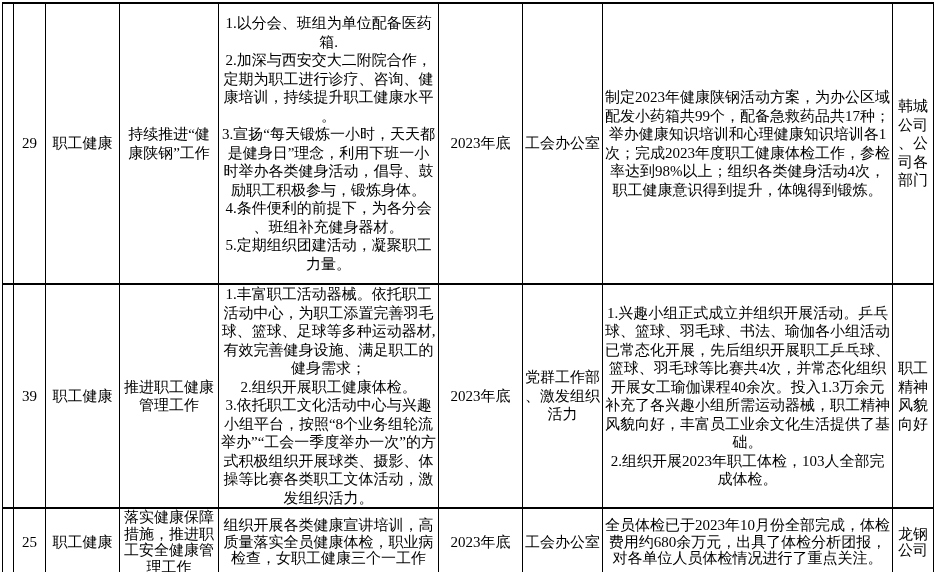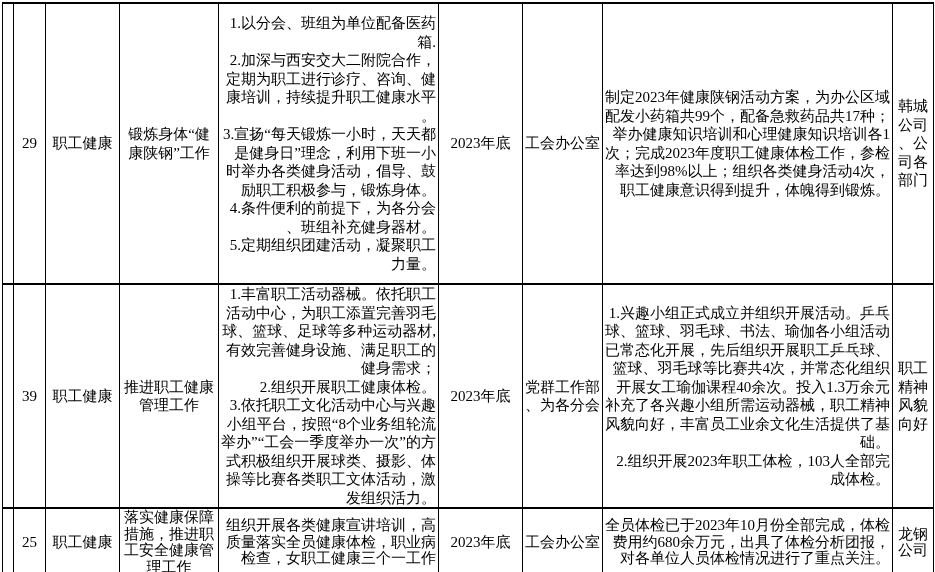--- a/index.html
+++ b/index.html
@@ -39,27 +39,27 @@
   tr.r23 { height: 281px; }
   tr.r24 { height: 220px; }
   tr.r25 { height: 67px; }
   tr.r23 td, tr.r24 td { line-height: 18.5px; }
   tr.r25 td { line-height: 16.5px; }
   td.c-no, td.c-cat, td.c-task, td.c-deadline, td.c-dept, td.c-company {
     text-align: center;
   }
   td.c-task { line-height: 16.5px; }
   td.c-measures {
-    text-align: right;
+    text-align: center;
     vertical-align: top;
     white-space: pre-wrap;
     padding-top: 4px;
   }
   td.c-progress {
-    text-align: right;
+    text-align: center;
     white-space: pre-wrap;
   }
 </style>
 </head>
 <body>
 
 <div class="page">
   <table class="grid">
     <colgroup>
       <col style="width:11px">
@@ -70,41 +70,41 @@
       <col style="width:84px">
       <col style="width:80px">
       <col style="width:290px">
       <col style="width:41px">
     </colgroup>
     <tbody>
       <tr class="r23">
         <td class="c-spacer"></td>
         <td class="c-no">29</td>
         <td class="c-cat">职工健康</td>
-        <td class="c-task">锻炼身体“健康陕钢”工作</td>
+        <td class="c-task">持续推进“健康陕钢”工作</td>
         <td class="c-measures">1.以分会、班组为单位配备医药箱.
 2.加深与西安交大二附院合作，定期为职工进行诊疗、咨询、健康培训，持续提升职工健康水平。
 3.宣扬“每天锻炼一小时，天天都是健身日”理念，利用下班一小时举办各类健身活动，倡导、鼓励职工积极参与，锻炼身体。
 4.条件便利的前提下，为各分会、班组补充健身器材。
 5.定期组织团建活动，凝聚职工力量。</td>
         <td class="c-deadline">2023年底</td>
         <td class="c-dept">工会办公室</td>
         <td class="c-progress">制定2023年健康陕钢活动方案，为办公区域配发小药箱共99个，配备急救药品共17种；举办健康知识培训和心理健康知识培训各1次；完成2023年度职工健康体检工作，参检率达到98%以上；组织各类健身活动4次，职工健康意识得到提升，体魄得到锻炼。</td>
         <td class="c-company">韩城公司、公司各部门</td>
       </tr>
       <tr class="r24">
         <td class="c-spacer"></td>
         <td class="c-no">39</td>
         <td class="c-cat">职工健康</td>
         <td class="c-task">推进职工健康管理工作</td>
         <td class="c-measures">1.丰富职工活动器械。依托职工活动中心，为职工添置完善羽毛球、篮球、足球等多种运动器材,有效完善健身设施、满足职工的健身需求；
 2.组织开展职工健康体检。
 3.依托职工文化活动中心与兴趣小组平台，按照“8个业务组轮流举办”“工会一季度举办一次”的方式积极组织开展球类、摄影、体操等比赛各类职工文体活动，激发组织活力。</td>
         <td class="c-deadline">2023年底</td>
-        <td class="c-dept">党群工作部、为各分会</td>
+        <td class="c-dept">党群工作部、激发组织活力</td>
         <td class="c-progress">1.兴趣小组正式成立并组织开展活动。乒乓球、篮球、羽毛球、书法、瑜伽各小组活动已常态化开展，先后组织开展职工乒乓球、篮球、羽毛球等比赛共4次，并常态化组织开展女工瑜伽课程40余次。投入1.3万余元补充了各兴趣小组所需运动器械，职工精神风貌向好，丰富员工业余文化生活提供了基础。
 2.组织开展2023年职工体检，103人全部完成体检。</td>
         <td class="c-company">职工精神风貌向好</td>
       </tr>
       <tr class="r25">
         <td class="c-spacer"></td>
         <td class="c-no">25</td>
         <td class="c-cat">职工健康</td>
         <td class="c-task">落实健康保障措施，推进职工安全健康管理工作</td>
         <td class="c-measures">组织开展各类健康宣讲培训，高质量落实全员健康体检，职业病检查，女职工健康三个一工作</td>

